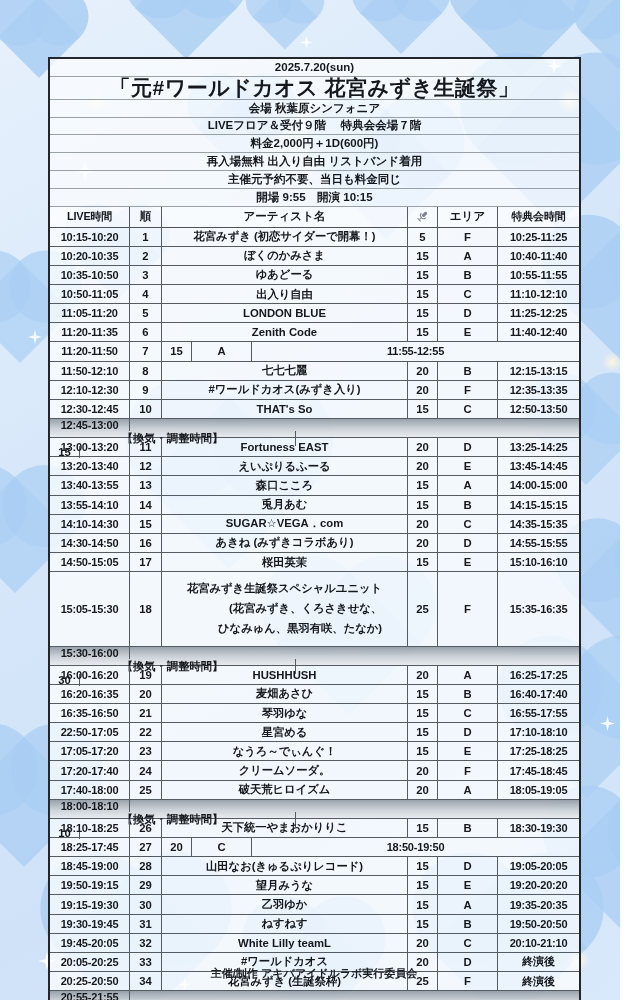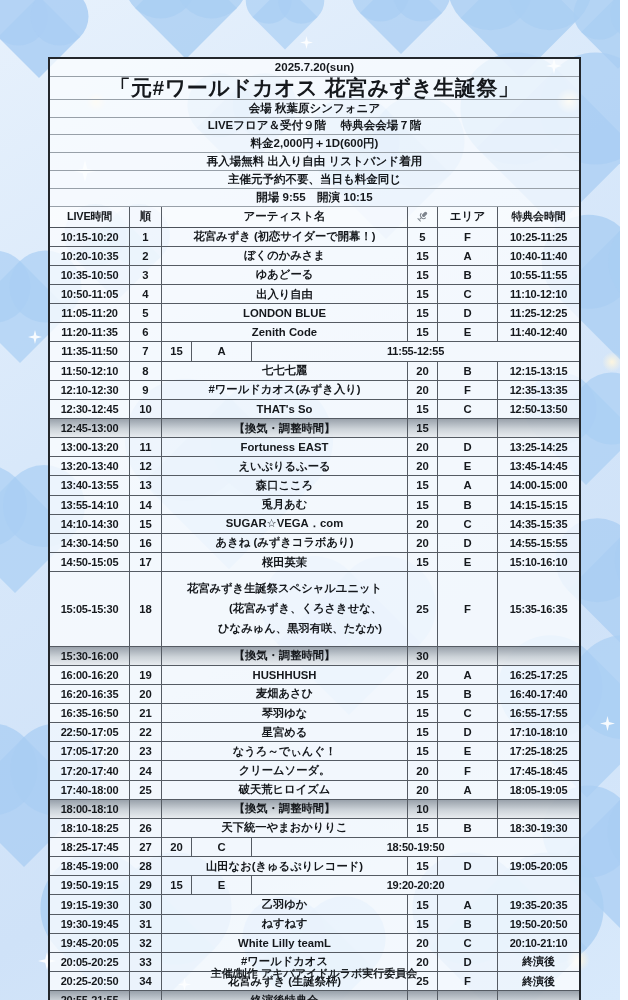--- a/index.html
+++ b/index.html
@@ -31,21 +31,21 @@
         display:flex;align-items:center;justify-content:center;text-align:center;}
   .cell:last-child{border-right:none;}
   .c-live{width:80px;}.c-ord{width:32px;}.c-artist{width:246px;}
   .c-mic{width:30px;}.c-area{width:60px;}.c-tok{flex:1;}
   .trow{display:flex;height:18.15px;border-bottom:1px solid #555b63;
         background:rgba(255,255,255,.60);font-size:11.3px;font-weight:bold;}
   .trow:last-child{border-bottom:none;}
   .trow.tall{height:73.5px;}
   .trow.tall .c-artist{white-space:pre-line;line-height:1.75;text-align:right;}
   .trow.vent,.trow.final{background:linear-gradient(180deg,rgba(148,156,165,.93) 0%,
-        rgba(203,209,214,.93) 55%,rgba(232,235,238,.93) 100%);}
+        rgba(203,209,214,.93) 55%,rgba(232,235,238,.93) 100%);flex-direction:column;}
   .c-live,.c-tok{font-size:11px;letter-spacing:-.2px;}
   .mic-svg{width:15px;height:15px;transform:rotate(45deg);}
   .credit{position:absolute;left:0;top:966px;width:628px;text-align:center;
         font-size:11px;font-weight:bold;color:#1c2024;}
 </style>
 </head>
 <body>
 
 <div class="page">
 
@@ -157,21 +157,21 @@
         </div>
         <div class="trow normal">
           <div class="cell c-live">11:20-11:35</div>
           <div class="cell c-ord">6</div>
           <div class="cell c-artist">Zenith Code</div>
           <div class="cell c-mic">15</div>
           <div class="cell c-area">E</div>
           <div class="cell c-tok">11:40-12:40</div>
         </div>
         <div class="trow normal">
-          <div class="cell c-live">11:35-11:50</div>
+          <div class="cell c-live">11:20-11:50</div>
           <div class="cell c-ord">7</div>
           <div class="cell c-mic">15</div>
           <div class="cell c-area">A</div>
           <div class="cell c-tok">11:55-12:55</div>
         </div>
         <div class="trow normal">
           <div class="cell c-live">11:50-12:10</div>
           <div class="cell c-ord">8</div>
           <div class="cell c-artist">七七七麗</div>
           <div class="cell c-mic">20</div>
@@ -359,20 +359,21 @@
           <div class="cell c-live">18:45-19:00</div>
           <div class="cell c-ord">28</div>
           <div class="cell c-artist">山田なお(きゅるぷりレコード)</div>
           <div class="cell c-mic">15</div>
           <div class="cell c-area">D</div>
           <div class="cell c-tok">19:05-20:05</div>
         </div>
         <div class="trow normal">
           <div class="cell c-live">19:50-19:15</div>
           <div class="cell c-ord">29</div>
+          <div class="cell c-artist">望月みうな</div>
           <div class="cell c-mic">15</div>
           <div class="cell c-area">E</div>
           <div class="cell c-tok">19:20-20:20</div>
         </div>
         <div class="trow normal">
           <div class="cell c-live">19:15-19:30</div>
           <div class="cell c-ord">30</div>
           <div class="cell c-artist">乙羽ゆか</div>
           <div class="cell c-mic">15</div>
           <div class="cell c-area">A</div>

